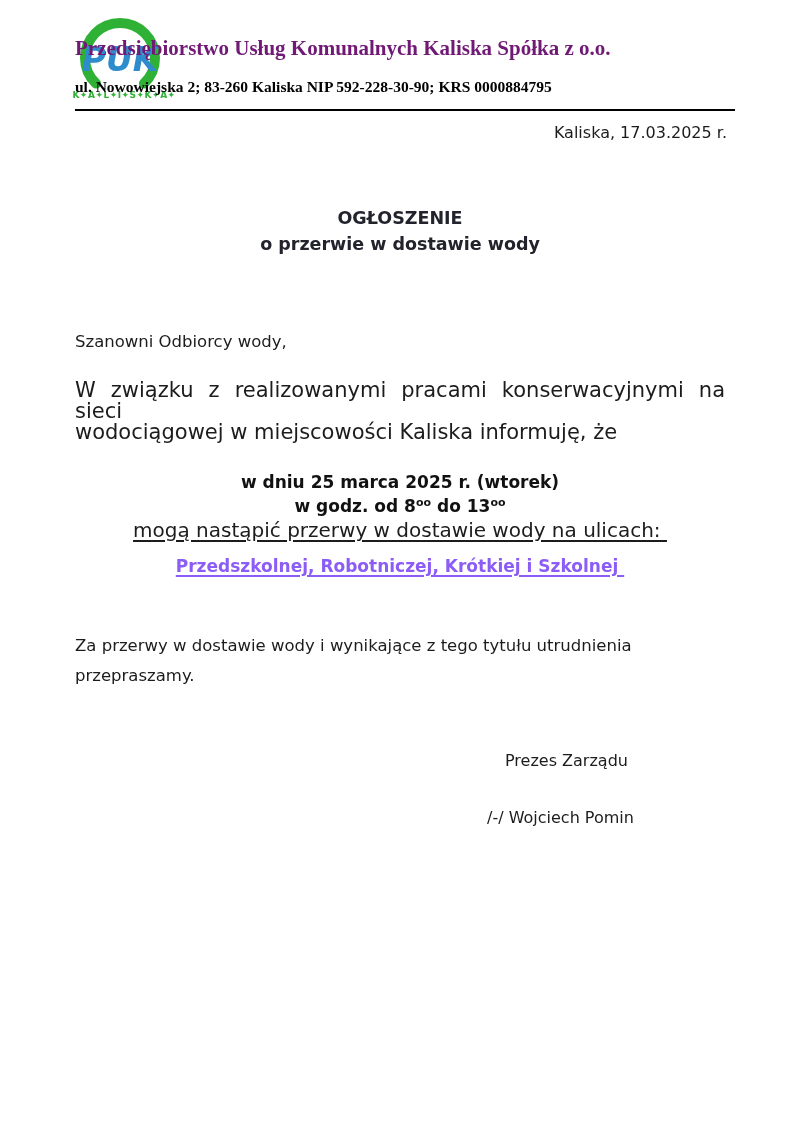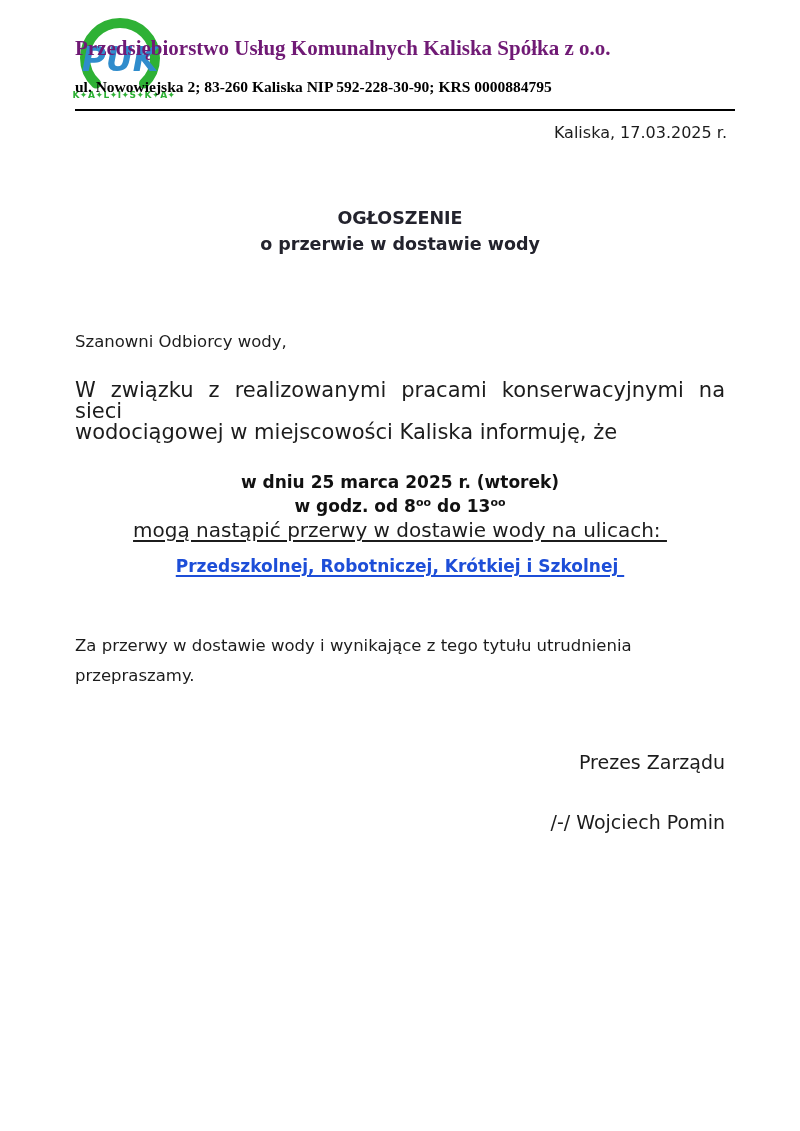--- a/index.html
+++ b/index.html
@@ -101,36 +101,35 @@
     text-decoration-thickness: 1.8px;
     text-underline-offset: 3px;
     white-space: pre;
   }
   .streets {
     margin-top: 11px;
     text-align: center;
     font-weight: bold;
     font-size: 17px;
     line-height: 26px;
-    color: #1d4ed8;
+    color: #8b5cf6;
   }
   .streets .u {
     text-decoration-thickness: 2.2px;
   }
   .closing {
     margin-top: 52px;
     text-align: left;
     font-size: 16.5px;
     line-height: 30px;
   }
   
   .signature {
     margin-top: 60px;
-    font-size: 19px;
-    text-align: right;
+    font-size: 16px;
   }
   .signature-role { margin-left: 430px; }
   .signature-name { margin-top: 38px; margin-left: 412px; }
 </style>
 </head>
 <body>
 
 <div class="page">
 
   <div class="letterhead">

